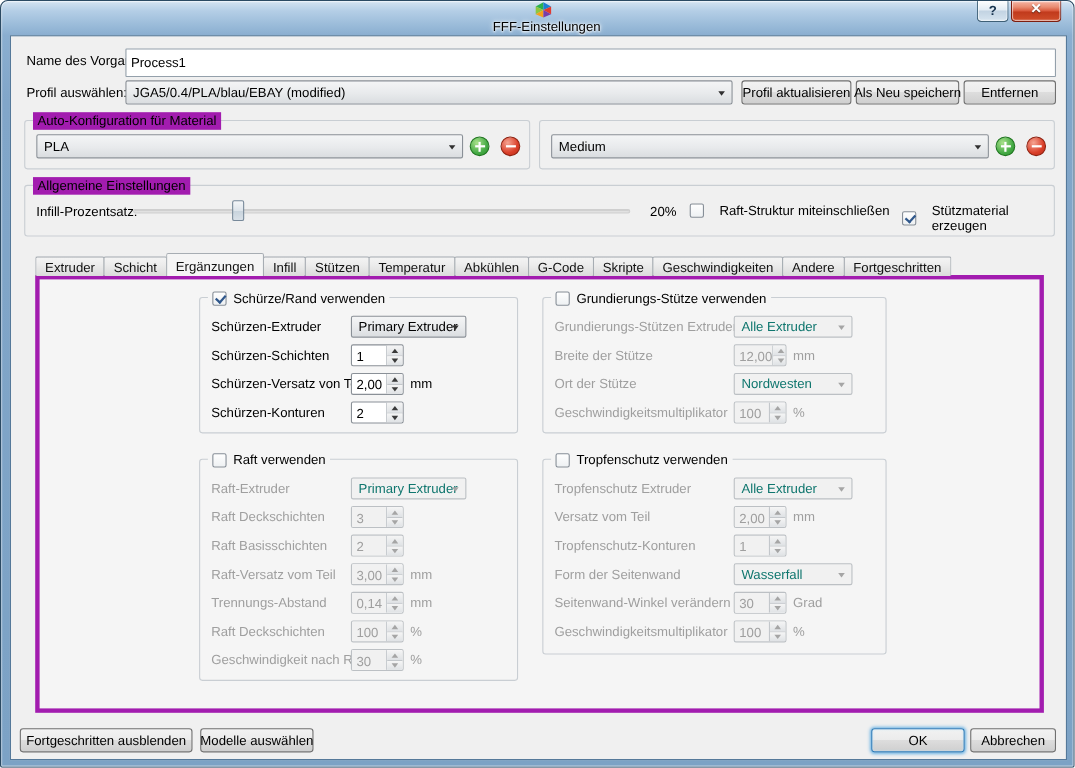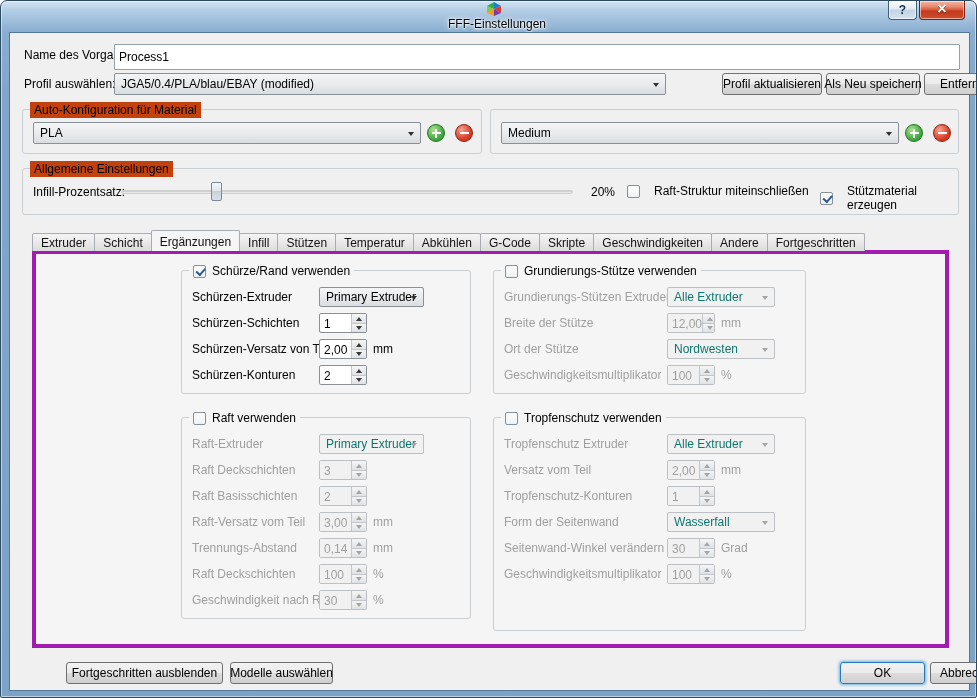--- a/index.html
+++ b/index.html
@@ -62,27 +62,27 @@
   .checkbox { width: 13px; height: 13px; flex: none; display: inline-block; position: relative;
     background: linear-gradient(180deg,#fefefe,#eef1f3); border: 1px solid #878f98; border-radius: 2px; }
   .checkbox.checked::after { content: ""; position: absolute; left: 1.5px; top: 2.5px;
     width: 7px; height: 3.5px; border-left: 2px solid #2f578b; border-bottom: 2px solid #2f578b;
     transform: rotate(-48deg); }
   .cbrow { position: absolute; display: flex; align-items: center; gap: 14px; font-size: 12px; }
 
   .btn { position: absolute; height: 22px; border: 1px solid #707070; border-radius: 3px;
     background: linear-gradient(180deg,#f2f2f2,#ebebeb 50%,#dddddd 50%,#cfcfcf);
     display: flex; align-items: center; justify-content: center; font-size: 12px; color: #000;
-    white-space: nowrap; margin-left: 48px; }
+    white-space: nowrap; }
   .btn.default { border-color: #2a7ab8; box-shadow: 0 0 3px 1px #69b2e4, inset 0 0 2px #bfe2f7; }
 
   
   .group { position: absolute; border: 1px solid #c9ced3; border-radius: 3px; }
   .group-title { position: absolute; top: -8px; left: 7px; height: 16px; padding: 0 4px;
-    display: flex; align-items: center; gap: 6px; font-size: 12px; background: #c2410c; white-space: nowrap; }
+    display: flex; align-items: center; gap: 6px; font-size: 12px; background: #a21caf; white-space: nowrap; }
   .pane .group-title { background: #f5f5f5; }
   .gt { color: #000; }
 
   .round-btn { position: absolute; width: 18px; height: 18px; border-radius: 50%; }
   .round-btn.plus { background: radial-gradient(circle at 35% 30%, #a9e18b, #46ab46 60%, #2d8e2d);
     border: 1px solid #1e741e; }
   .round-btn.plus::before { content: ""; position: absolute; left: 3.5px; top: 7px; width: 9px; height: 2px; background: #fff; }
   .round-btn.plus::after  { content: ""; position: absolute; left: 7px; top: 3.5px; width: 2px; height: 9px; background: #fff; }
   .round-btn.minus { background: radial-gradient(circle at 35% 30%, #f5a492, #da3f29 60%, #b82e19);
     border: 1px solid #8e2211; }
@@ -372,21 +372,21 @@
             <span class="spin-value">30</span>
             <span class="spin-btns">
                 <span class="spin-up"></span>
                 <span class="spin-down"></span>
               </span>
           </div>
           <span class="unit">%</span>
         </div>
       </div>
 
-      <div class="group pane-group disabled wide-label" style="left:457px;top:163px;width:313px;height:214px">
+      <div class="group pane-group disabled wide-label" style="left:457px;top:163px;width:313px;height:178px">
         <div class="group-title">
           <span class="checkbox"></span>
           <span class="gt">Tropfenschutz verwenden</span>
         </div>
         <div class="frow">
           <span class="flabel">Tropfenschutz Extruder</span>
           <div class="combo w108 disabled">
             <span class="combo-text">Alle Extruder</span>
             <span class="combo-arrow"></span>
           </div>

